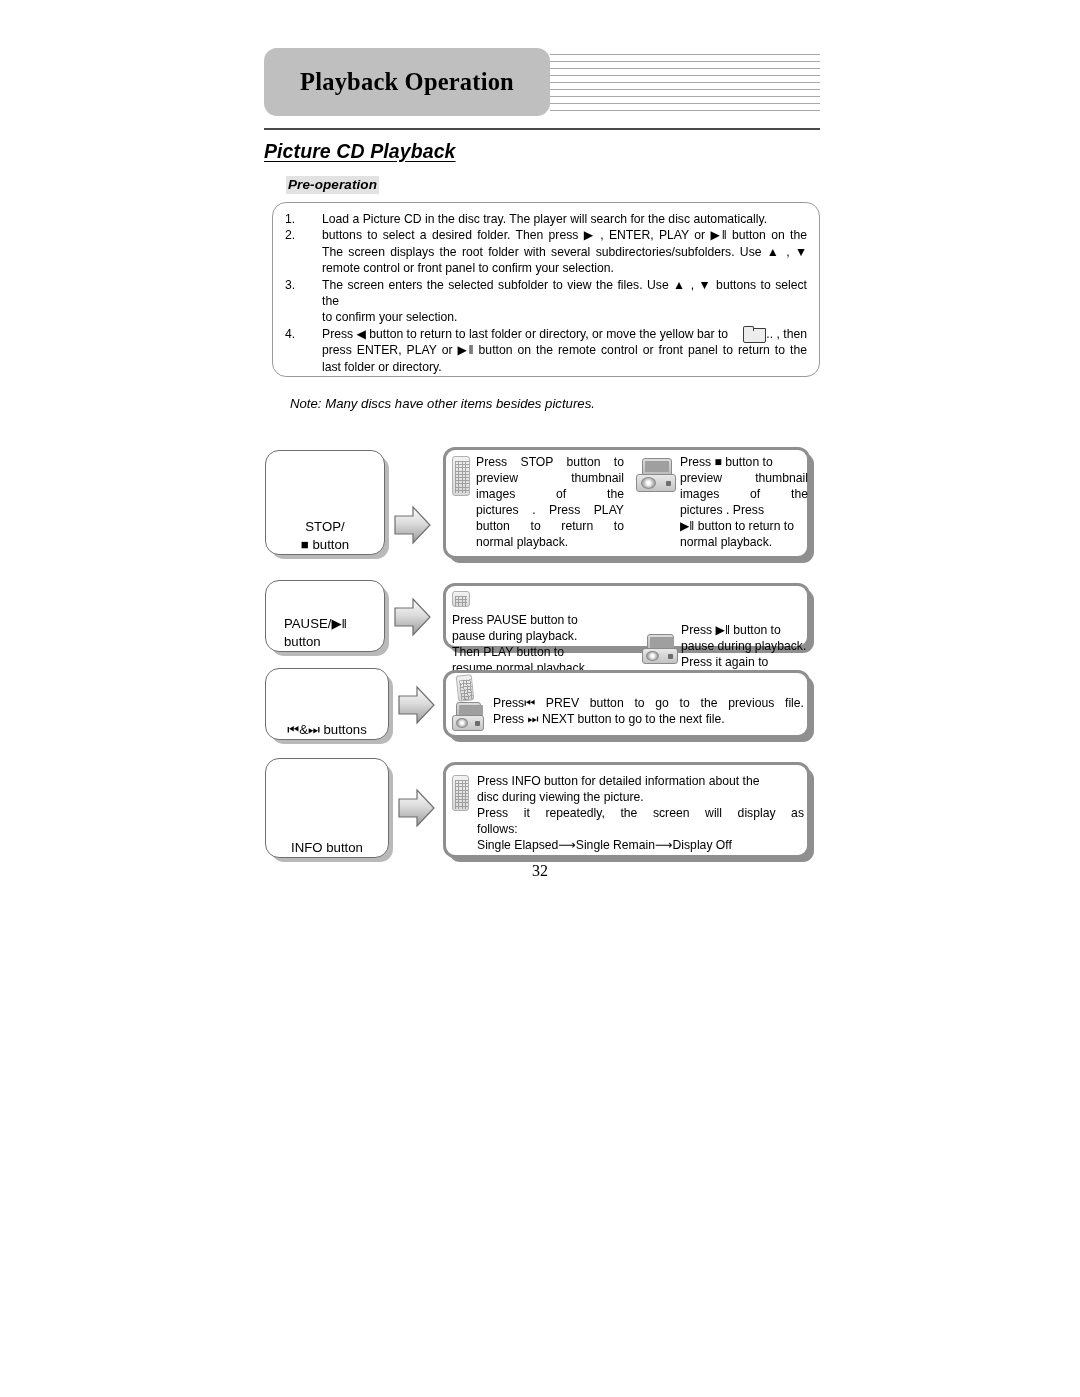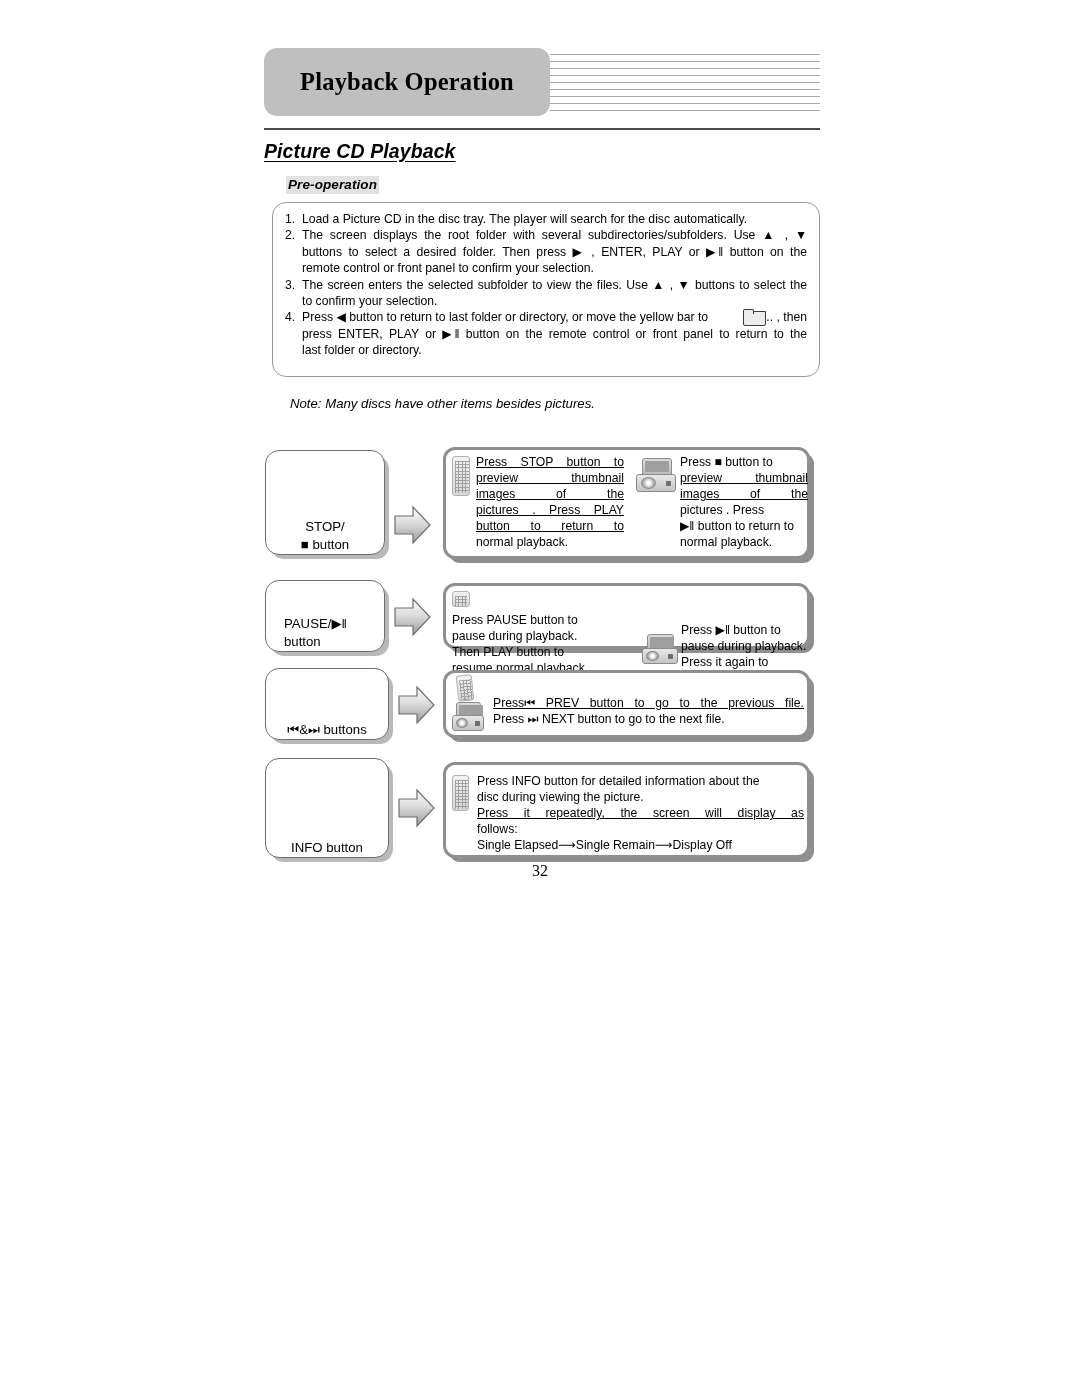--- a/index.html
+++ b/index.html
@@ -116,20 +116,21 @@
   }
   .ol-num {
     width: 17px;
     flex: 0 0 17px;
     text-align: left;
   }
   .ol-body {
     flex: 1 1 auto;
     text-align: justify;
     text-justify: inter-word;
+    margin-left: 20px;
   }
   .ol-body.nojust { text-align: left; }
   .ol-body > span { display: block; }
   .jline {
     text-align: justify;
     text-align-last: justify;
     display: block;
   }
   .lline { text-align: left; display: block; }
 
@@ -203,21 +204,20 @@
 
   .cell {
     position: absolute;
     font-size: 12.2px;
     line-height: 16.1px;
   }
   .cell .j {
     text-align: justify;
     text-align-last: justify;
     display: block;
-    text-decoration: underline;
   }
   .cell .l { display: block; text-align: left; }
 
   
   .remote-ico {
     position: relative;
     width: 18px;
     height: 40px;
     background: linear-gradient(180deg,#f2f2f2,#d8d8d8);
     border: 1px solid #b0b0b0;
@@ -319,22 +319,22 @@
     <div class="ol-item">
       <span class="ol-num">1.</span>
       <span class="ol-body nojust">
         <span class="lline">Load a Picture CD in the disc tray. The player will search for the disc automatically.</span>
       </span>
     </div>
 
     <div class="ol-item">
       <span class="ol-num">2.</span>
       <span class="ol-body">
+        <span class="jline">buttons to select a desired folder. Then press ▶ , ENTER, PLAY or ▶‖ button on the</span>
         <span class="jline">The screen displays the root folder with several subdirectories/subfolders. Use ▲ , ▼</span>
-        <span class="jline">buttons to select a desired folder. Then press ▶ , ENTER, PLAY or ▶‖ button on the</span>
         <span class="lline">remote control or front panel to confirm your selection.</span>
       </span>
     </div>
 
     <div class="ol-item">
       <span class="ol-num">3.</span>
       <span class="ol-body">
         <span class="jline">The screen enters the selected subfolder to view the files. Use ▲ , ▼  buttons to select the</span>
         <span class="lline">to confirm your selection.</span>
       </span>

